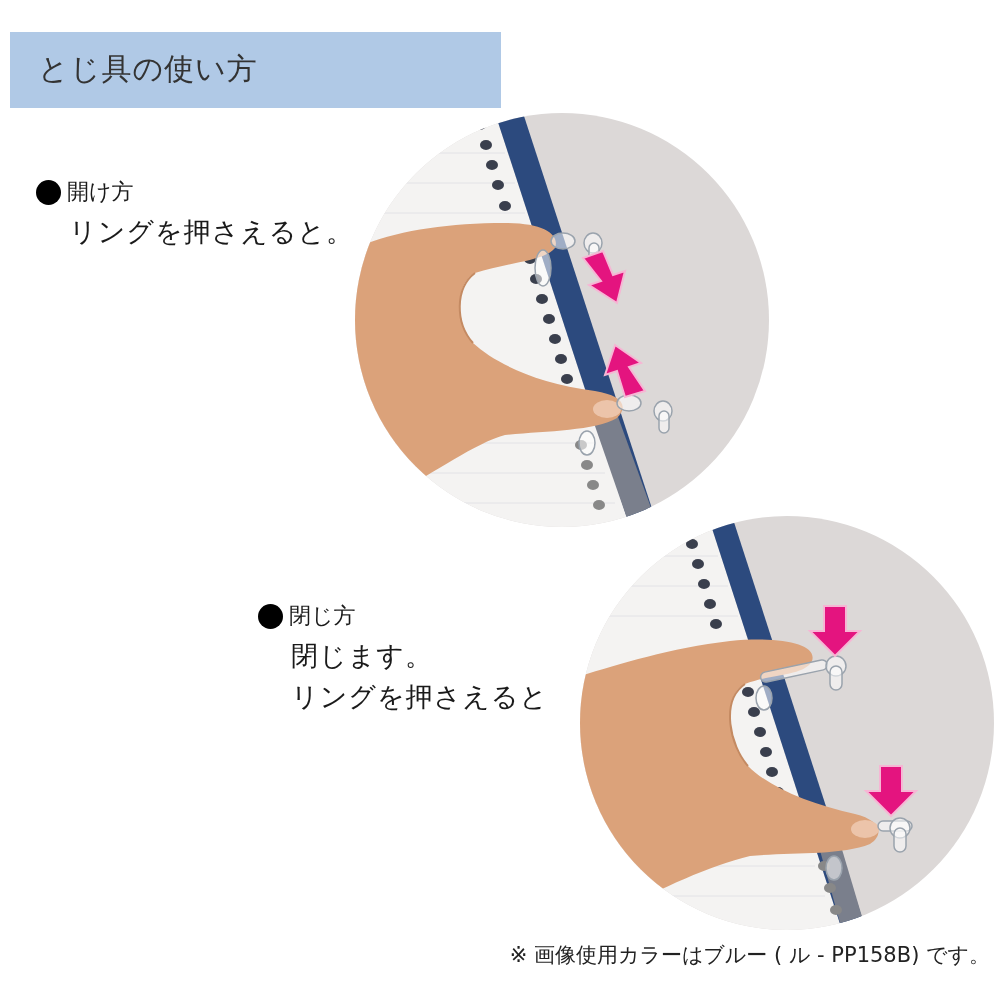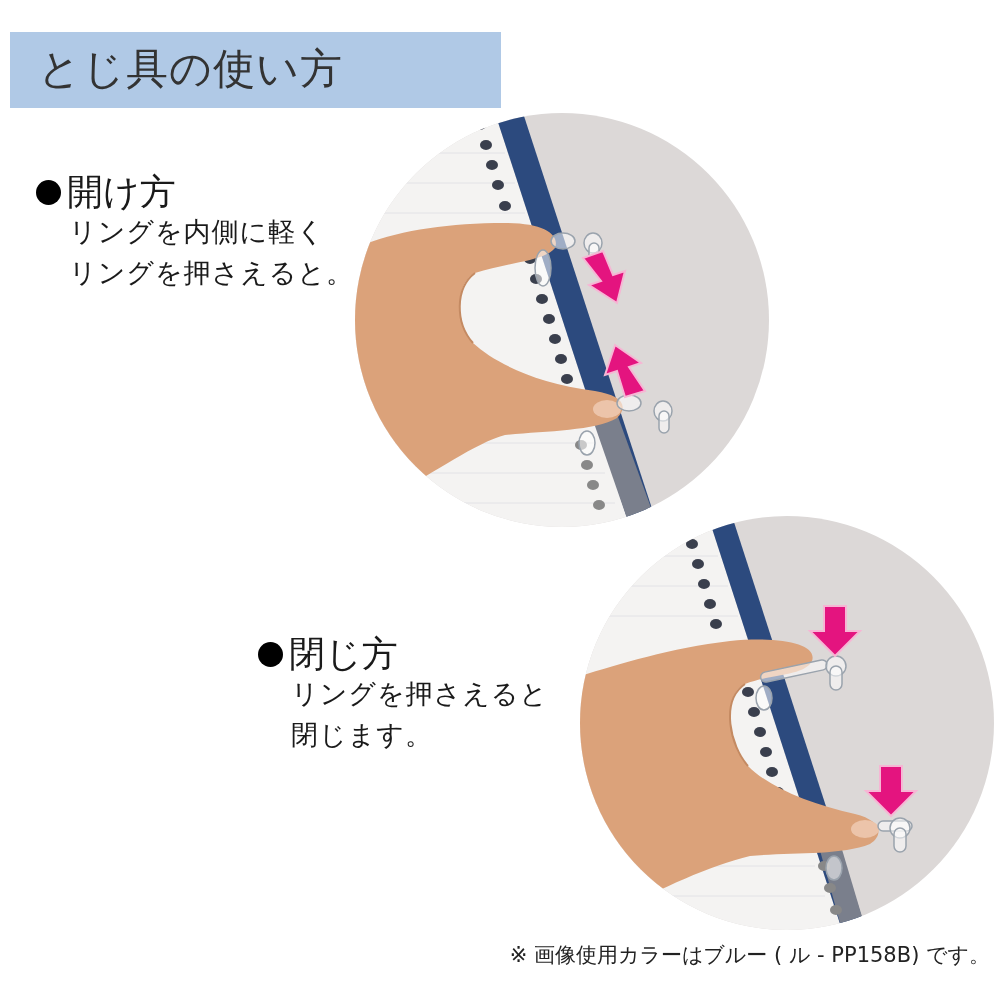--- a/index.html
+++ b/index.html
@@ -1,48 +1,47 @@
 <!DOCTYPE html>
 <html><head>
 <meta charset="utf-8">
 <style>
   html, body { margin: 0; padding: 0; background: #ffffff; }
   body { width: 1000px; height: 1000px; position: relative; overflow: hidden;
          font-family: "DejaVu Sans", "Liberation Sans", sans-serif; color: #222; }
   .title-bar { position: absolute; left: 10px; top: 32px; width: 491px; height: 76px;
                background: #b0c9e6; }
-  .title-text { position: absolute; left: 28px; top: 8px; font-size: 42px; line-height: 58px;
+  .title-text { position: absolute; left: 28px; top: 8px; font-size: 30px; line-height: 58px;
                 color: #333333; letter-spacing: 1px; }
   .section { position: absolute; }
-  .section .heading { display: flex; align-items: center; font-size: 36px; line-height: 38px; color: #1a1a1a; }
+  .section .heading { display: flex; align-items: center; font-size: 22px; line-height: 38px; color: #1a1a1a; }
   .bullet { display: inline-block; width: 25px; height: 25px; border-radius: 50%; background: #000;
             margin-right: 6px; }
   .section .body { margin-left: 33px; font-size: 27px; line-height: 41px; color: #1a1a1a; letter-spacing: 1px; }
   .open-section { left: 36px; top: 173px; }
-  .close-section { left: 258px; top: 597px; margin-top: 38px; }
+  .close-section { left: 258px; top: 597px; }
   .photo { position: absolute; border-radius: 50%; overflow: hidden; }
   .photo svg { display: block; }
   .photo-open { left: 355px; top: 113px; width: 414px; height: 414px; }
   .photo-close { left: 580px; top: 516px; width: 414px; height: 414px; }
   .footnote { position: absolute; right: 10px; top: 938px; font-size: 21px; line-height: 34px; color: #222; white-space: nowrap; }
 </style>
 </head>
 <body>
 
 <div class="title-bar">
   <div class="title-text">とじ具の使い方</div>
 </div>
 
 <div class="section open-section">
   <div class="heading">
     <span class="bullet"></span>
     <span>開け方</span>
   </div>
   <div class="body">
-    <div>リングを内側に軽く</div>
     <div>リングを押さえると。</div>
   </div>
 </div>
 
 <div class="photo photo-open">
   <svg width="414" height="414" viewBox="0 0 414 414" xmlns="http://www.w3.org/2000/svg">
 
     <rect x="0" y="0" width="414" height="414" fill="#dcd8d7"></rect>
 
     <polygon points="0,0 140,0 275,414 0,414" fill="#f4f3f2"></polygon>
@@ -101,22 +100,22 @@
     </g>
   </svg>
 </div>
 
 <div class="section close-section">
   <div class="heading">
     <span class="bullet"></span>
     <span>閉じ方</span>
   </div>
   <div class="body">
+    <div>閉じます。</div>
     <div>リングを押さえると</div>
-    <div>閉じます。</div>
   </div>
 </div>
 
 <div class="photo photo-close">
   <svg width="414" height="414" viewBox="0 0 414 414" xmlns="http://www.w3.org/2000/svg">
     <rect x="0" y="0" width="414" height="414" fill="#dcd8d7"></rect>
     <polygon points="0,0 128,0 262,414 0,414" fill="#f4f3f2"></polygon>
     <g stroke="#e2e2e6" stroke-width="1">
       <line x1="0" y1="40" x2="138" y2="40"></line>
         <line x1="0" y1="70" x2="148" y2="70"></line>

